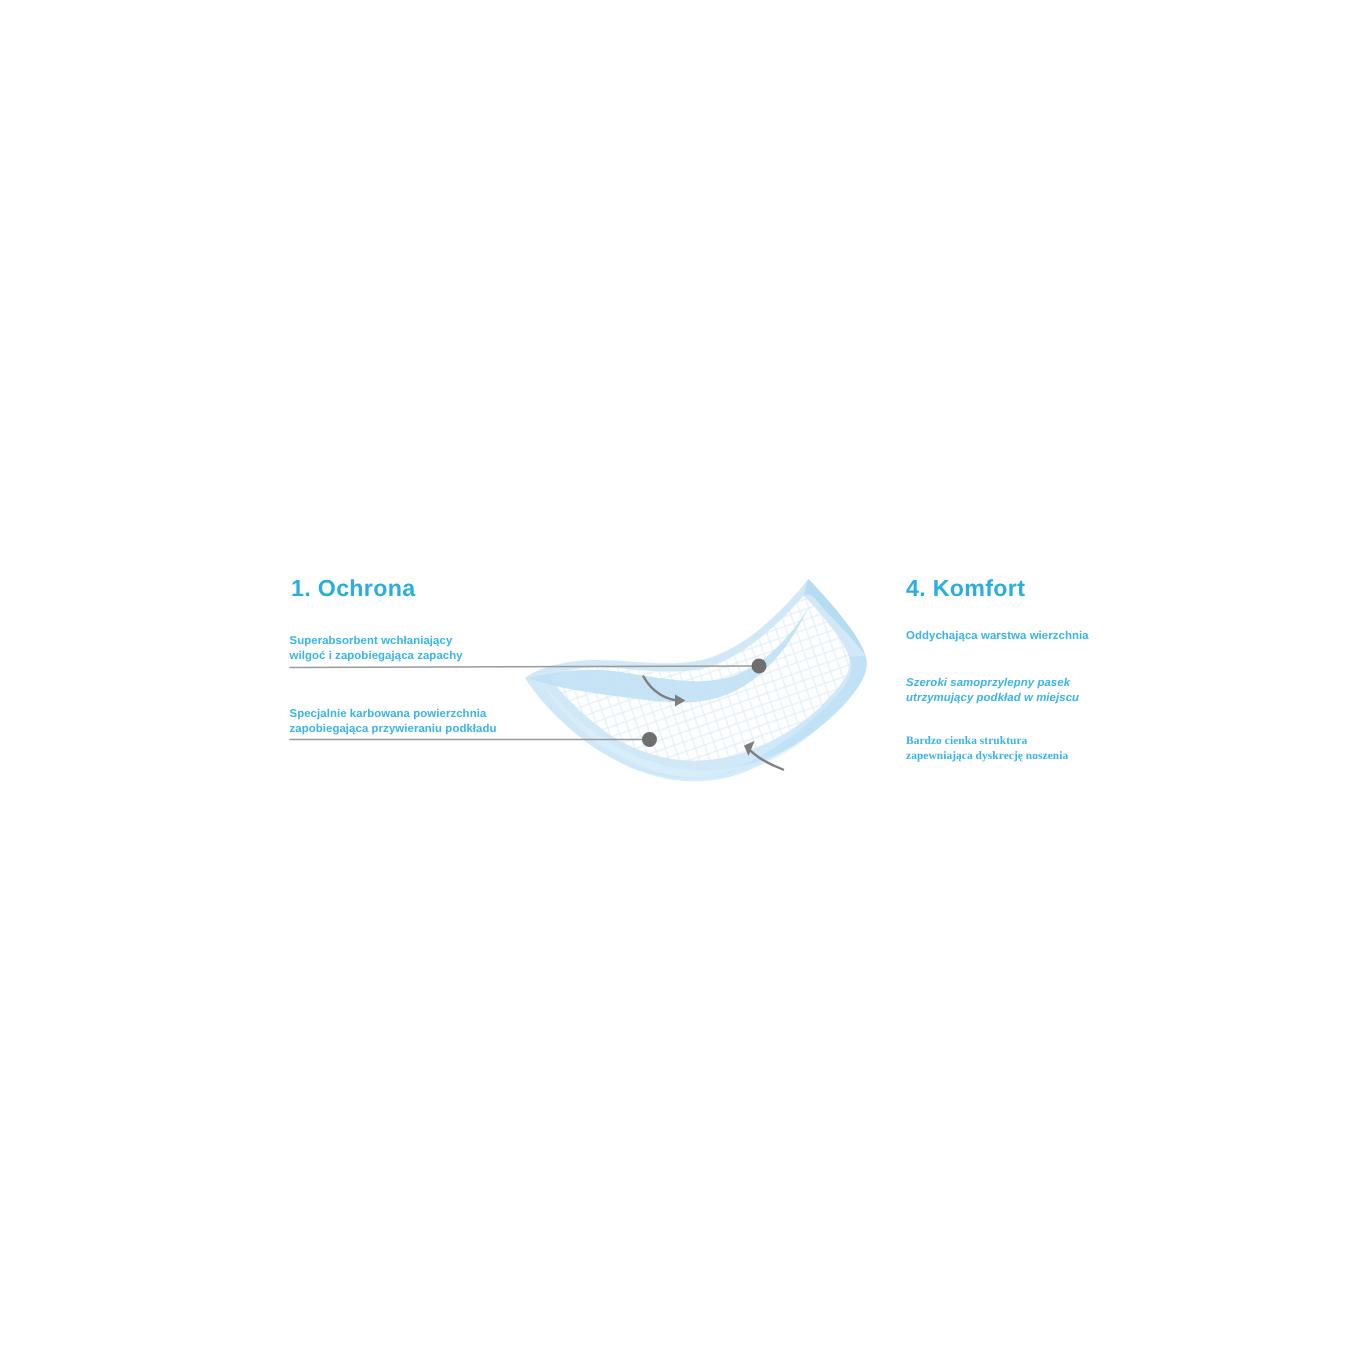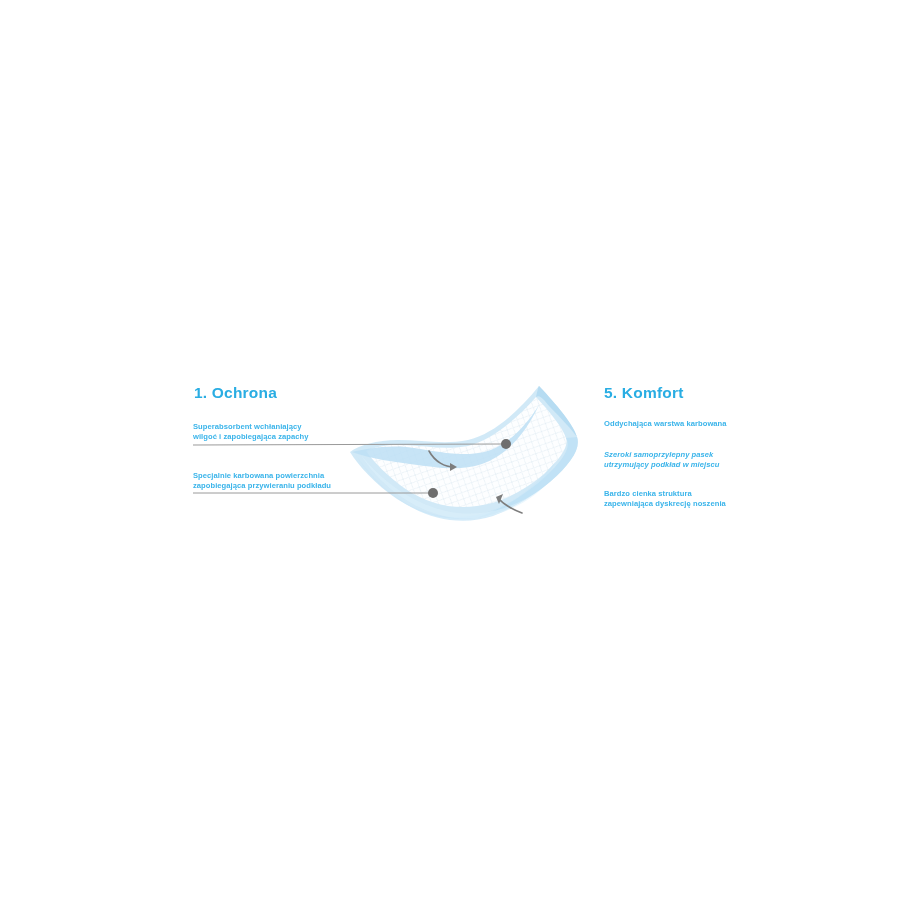--- a/index.html
+++ b/index.html
@@ -45,21 +45,21 @@
     font-size: 7.6px;
     line-height: 10.4px;
     color: #3ab4ea;
     letter-spacing: 0.05px;
     white-space: pre-line;
   }
   #feature-left-1  { left: 177px; top: 422px; }
   #feature-left-2  { left: 177px; top: 471px; }
   #feature-right-1 { left: 588px; top: 419px; }
   #feature-right-2 { left: 588px; top: 450px; font-style: italic; }
-  #feature-right-3 { left: 588px; top: 489px; }
+  #feature-right-3 { left: 588px; top: 489px; font-family: Liberation Serif, serif; }
 
   
   #illustration-svg {
     position: absolute;
     left: 0;
     top: 0;
     width: 900px;
     height: 900px;
     pointer-events: none;
   }
@@ -175,23 +175,23 @@
   </svg>
 
   <div class="col-heading" id="heading-protection">1.  Ochrona</div>
 
   <div class="feature-text" id="feature-left-1">Superabsorbent wchłaniający
 wilgoć i zapobiegająca zapachy</div>
 
   <div class="feature-text" id="feature-left-2">Specjalnie karbowana powierzchnia
 zapobiegająca przywieraniu podkładu</div>
 
-  <div class="col-heading" id="heading-comfort">5. Komfort</div>
+  <div class="col-heading" id="heading-comfort">4. Komfort</div>
 
-  <div class="feature-text" id="feature-right-1">Oddychająca warstwa karbowana</div>
+  <div class="feature-text" id="feature-right-1">Oddychająca warstwa wierzchnia</div>
 
   <div class="feature-text" id="feature-right-2">Szeroki samoprzylepny pasek
 utrzymujący podkład w miejscu</div>
 
   <div class="feature-text" id="feature-right-3">Bardzo cienka struktura
 zapewniająca dyskrecję noszenia</div>
 
 </div>
 
 </body></html>

